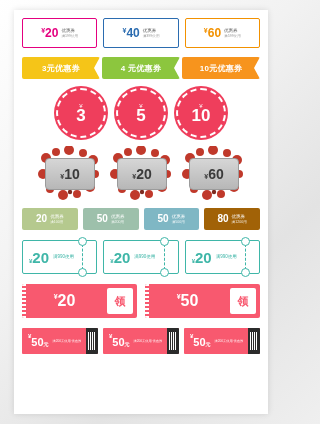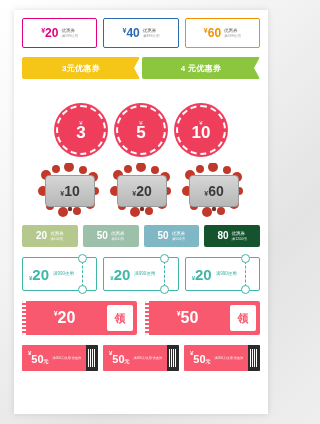--- a/index.html
+++ b/index.html
@@ -24,21 +24,21 @@
   .c1.orange{border-color:#f29100;}
   .c1 .amt{color:#e4007f;font-size:12px;font-weight:bold;line-height:1;}
   .c1.blue .amt{color:#2b6cb0;}
   .c1.orange .amt{color:#f29100;}
   .c1 .amt .yen{font-size:7px;vertical-align:top;}
   .c1 .txt{display:flex;flex-direction:column;justify-content:center;}
   .c1 .t1{font-size:4.5px;color:#555;line-height:1.25;}
   .c1 .t2{font-size:3.6px;color:#999;line-height:1.25;}
 
   
-  .row2{display:flex;gap:2px;margin-bottom:26px;}
+  .row2{display:flex;gap:2px;margin-bottom:9px;}
   .tag{flex:1;height:22px;position:relative;display:flex;align-items:center;justify-content:center;}
   .tag .body{position:absolute;inset:0;border-radius:2px;}
   .tag.y .body{background:#f5c518;}
   .tag.g .body{background:#8cc63e;}
   .tag.o .body{background:#f7941d;}
   .tag .notch{position:absolute;right:0;top:0;width:6px;height:100%;
      background:#fff;clip-path:polygon(100% 0,100% 100%,0 50%);}
   .tag .lbl{position:relative;color:#fff;font-size:8px;font-weight:bold;letter-spacing:.3px;}
 
   
@@ -59,21 +59,21 @@
      display:flex;align-items:center;justify-content:center;}
   .stone .plate .pnum{font-size:14px;font-weight:bold;color:#3a3a3a;line-height:1;}
   .stone .plate .pnum .yen{font-size:7px;}
 
   
   .row5{display:flex;gap:5px;margin-bottom:10px;}
   .pill{flex:1;height:22px;border-radius:2px;display:flex;align-items:center;justify-content:center;gap:3px;}
   .pill.p1{background:#b5c98e;}
   .pill.p2{background:#9dc0ab;}
   .pill.p3{background:#7fb7c4;}
-  .pill.p4{background:#14532d;}
+  .pill.p4{background:#a16207;}
   .pill .pnum{color:#fff;font-size:10px;font-weight:bold;line-height:1;}
   .pill .ptxt{display:flex;flex-direction:column;}
   .pill .pt1{font-size:4.5px;color:#fff;line-height:1.25;}
   .pill .pt2{font-size:3.6px;color:rgba(255,255,255,.85);line-height:1.25;}
 
   
   .row6{display:flex;gap:6px;margin-bottom:10px;}
   .tc{flex:1;height:34px;border:1px solid #3fb6a8;border-radius:2px;position:relative;
       display:flex;align-items:center;padding-left:6px;box-sizing:border-box;}
   .tc .l{display:flex;align-items:baseline;color:#3fb6a8;}
@@ -146,20 +146,25 @@
     <div class="tag y">
       <span class="body"></span>
       <span class="notch"></span>
       <span class="lbl">3元优惠券</span>
     </div>
     <div class="tag g">
       <span class="body"></span>
       <span class="notch"></span>
       <span class="lbl">4 元优惠券</span>
     </div>
+    <div class="tag o">
+      <span class="body"></span>
+      <span class="notch"></span>
+      <span class="lbl">10元优惠券</span>
+    </div>
   </div>
 
   <div class="row3">
     <div class="circ">
       <span class="yen">¥</span>
       <span class="num">3</span>
     </div>
     <div class="circ">
       <span class="yen">¥</span>
       <span class="num">5</span>

